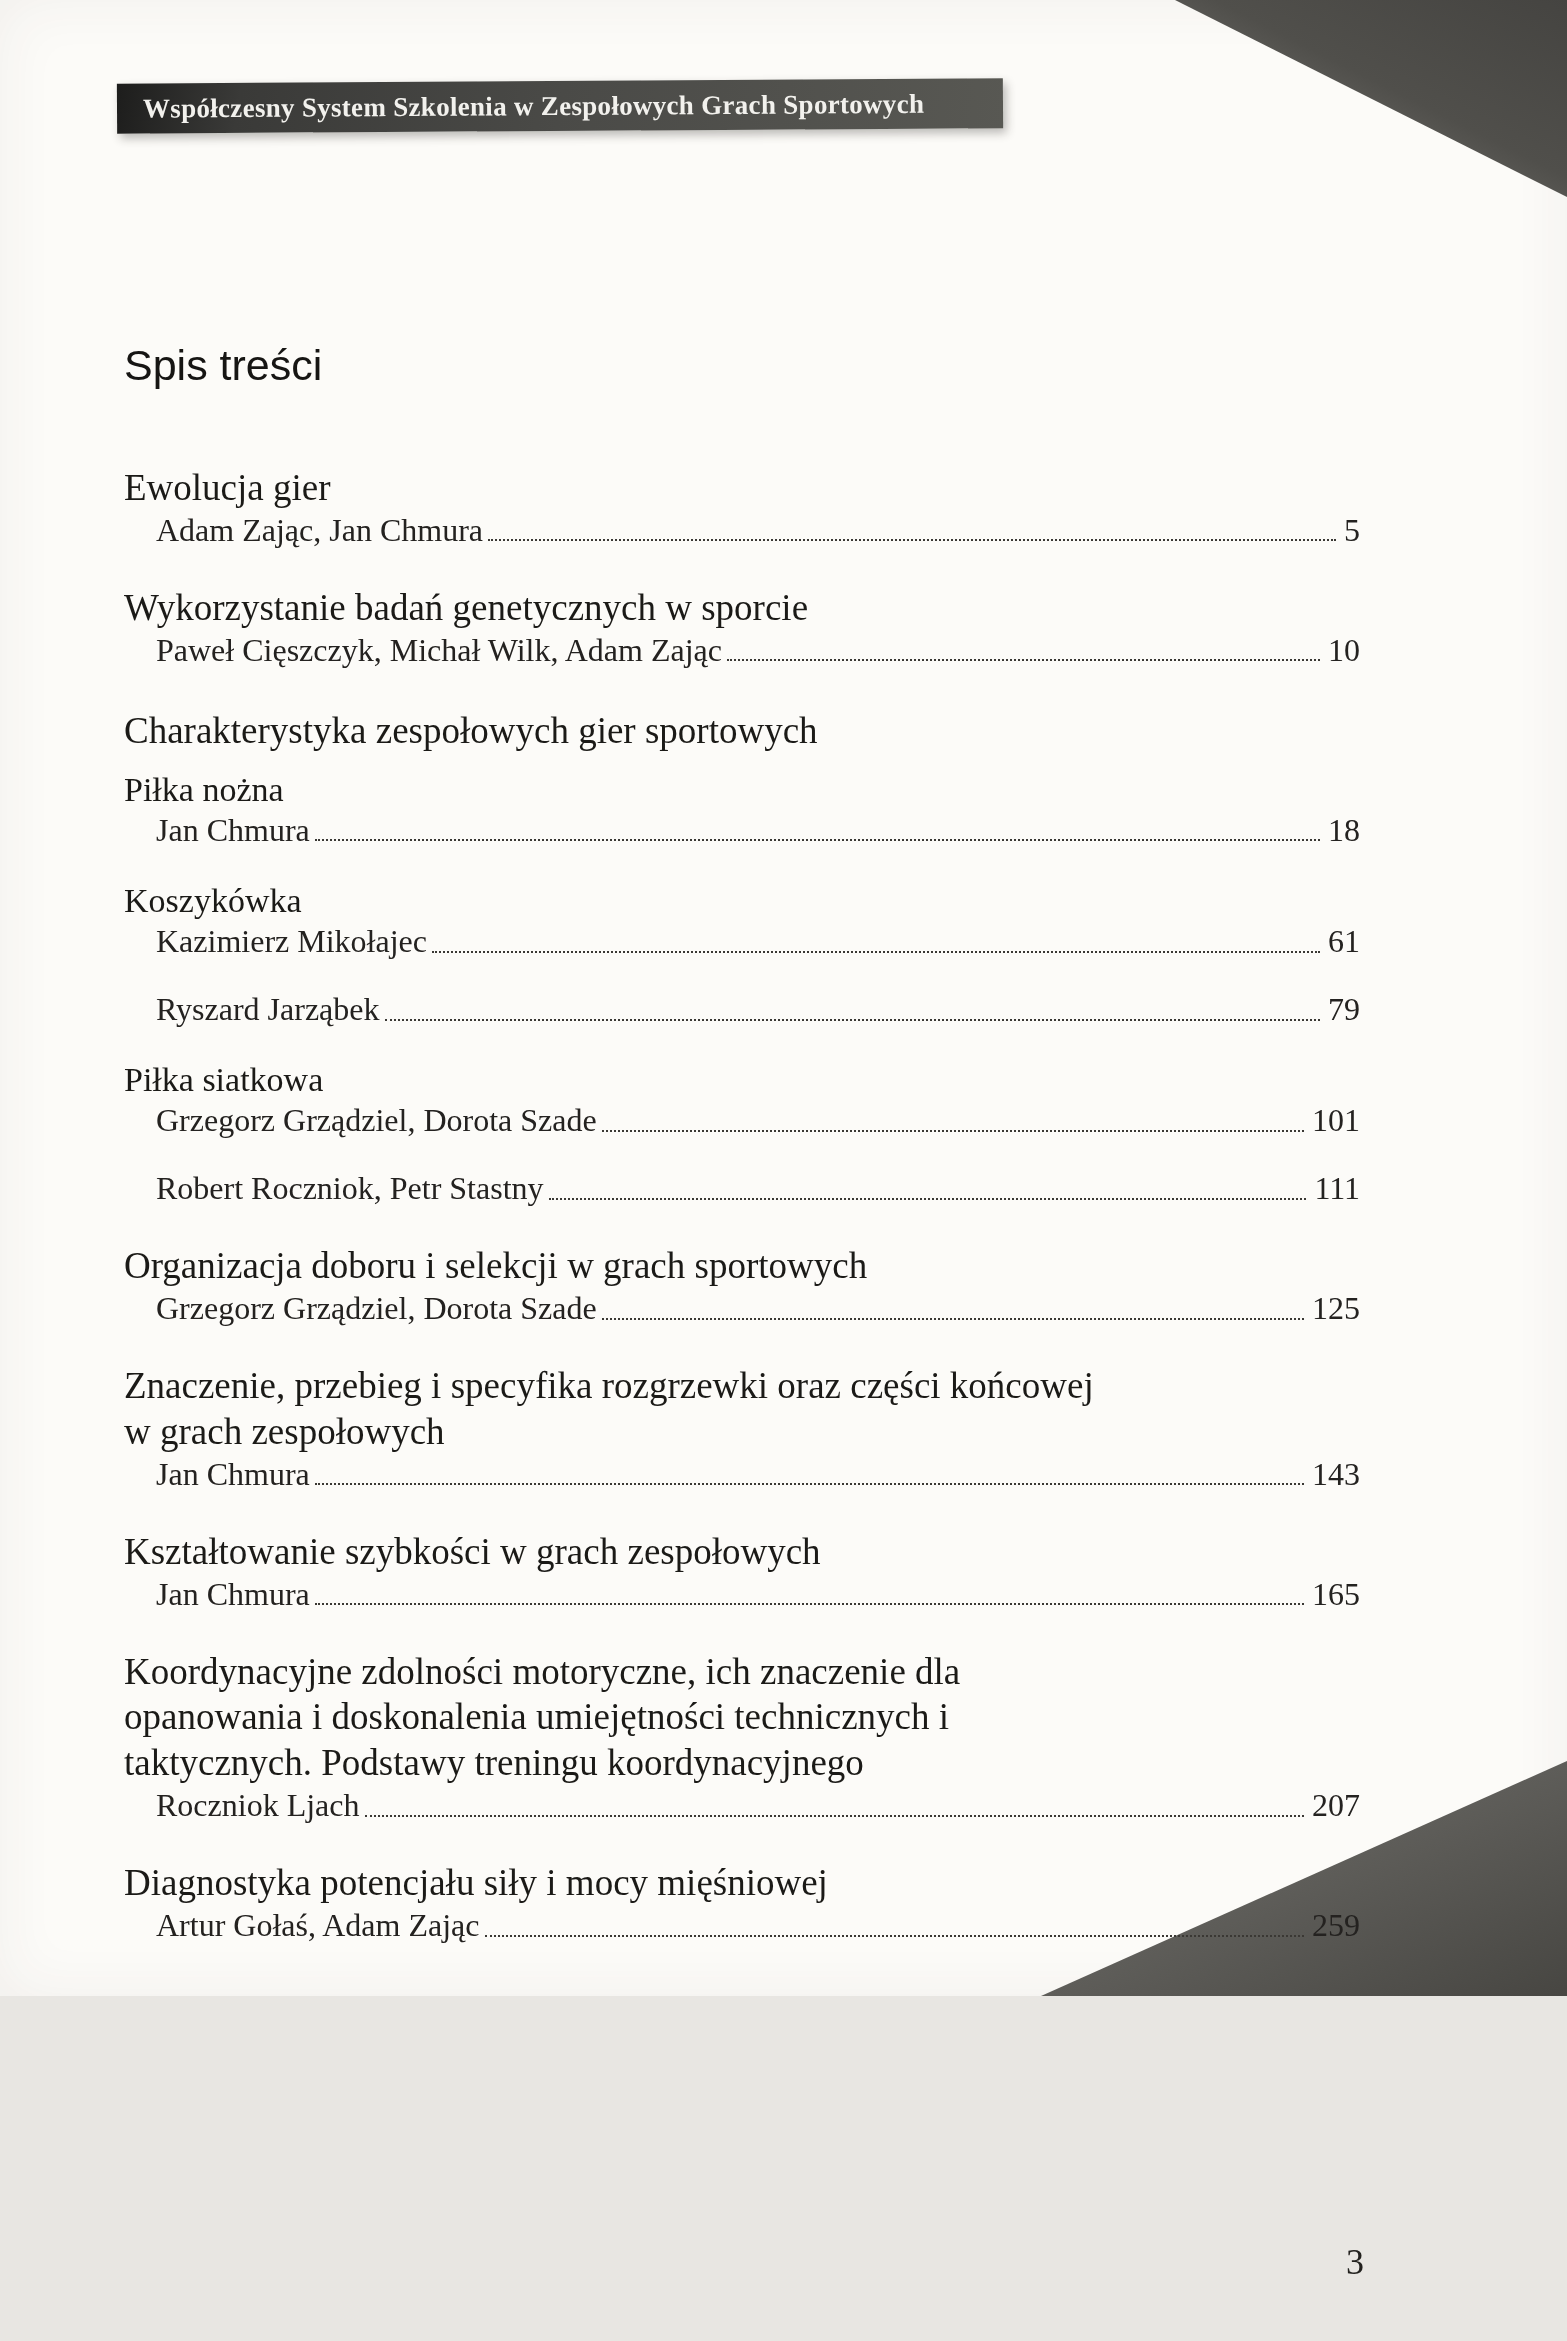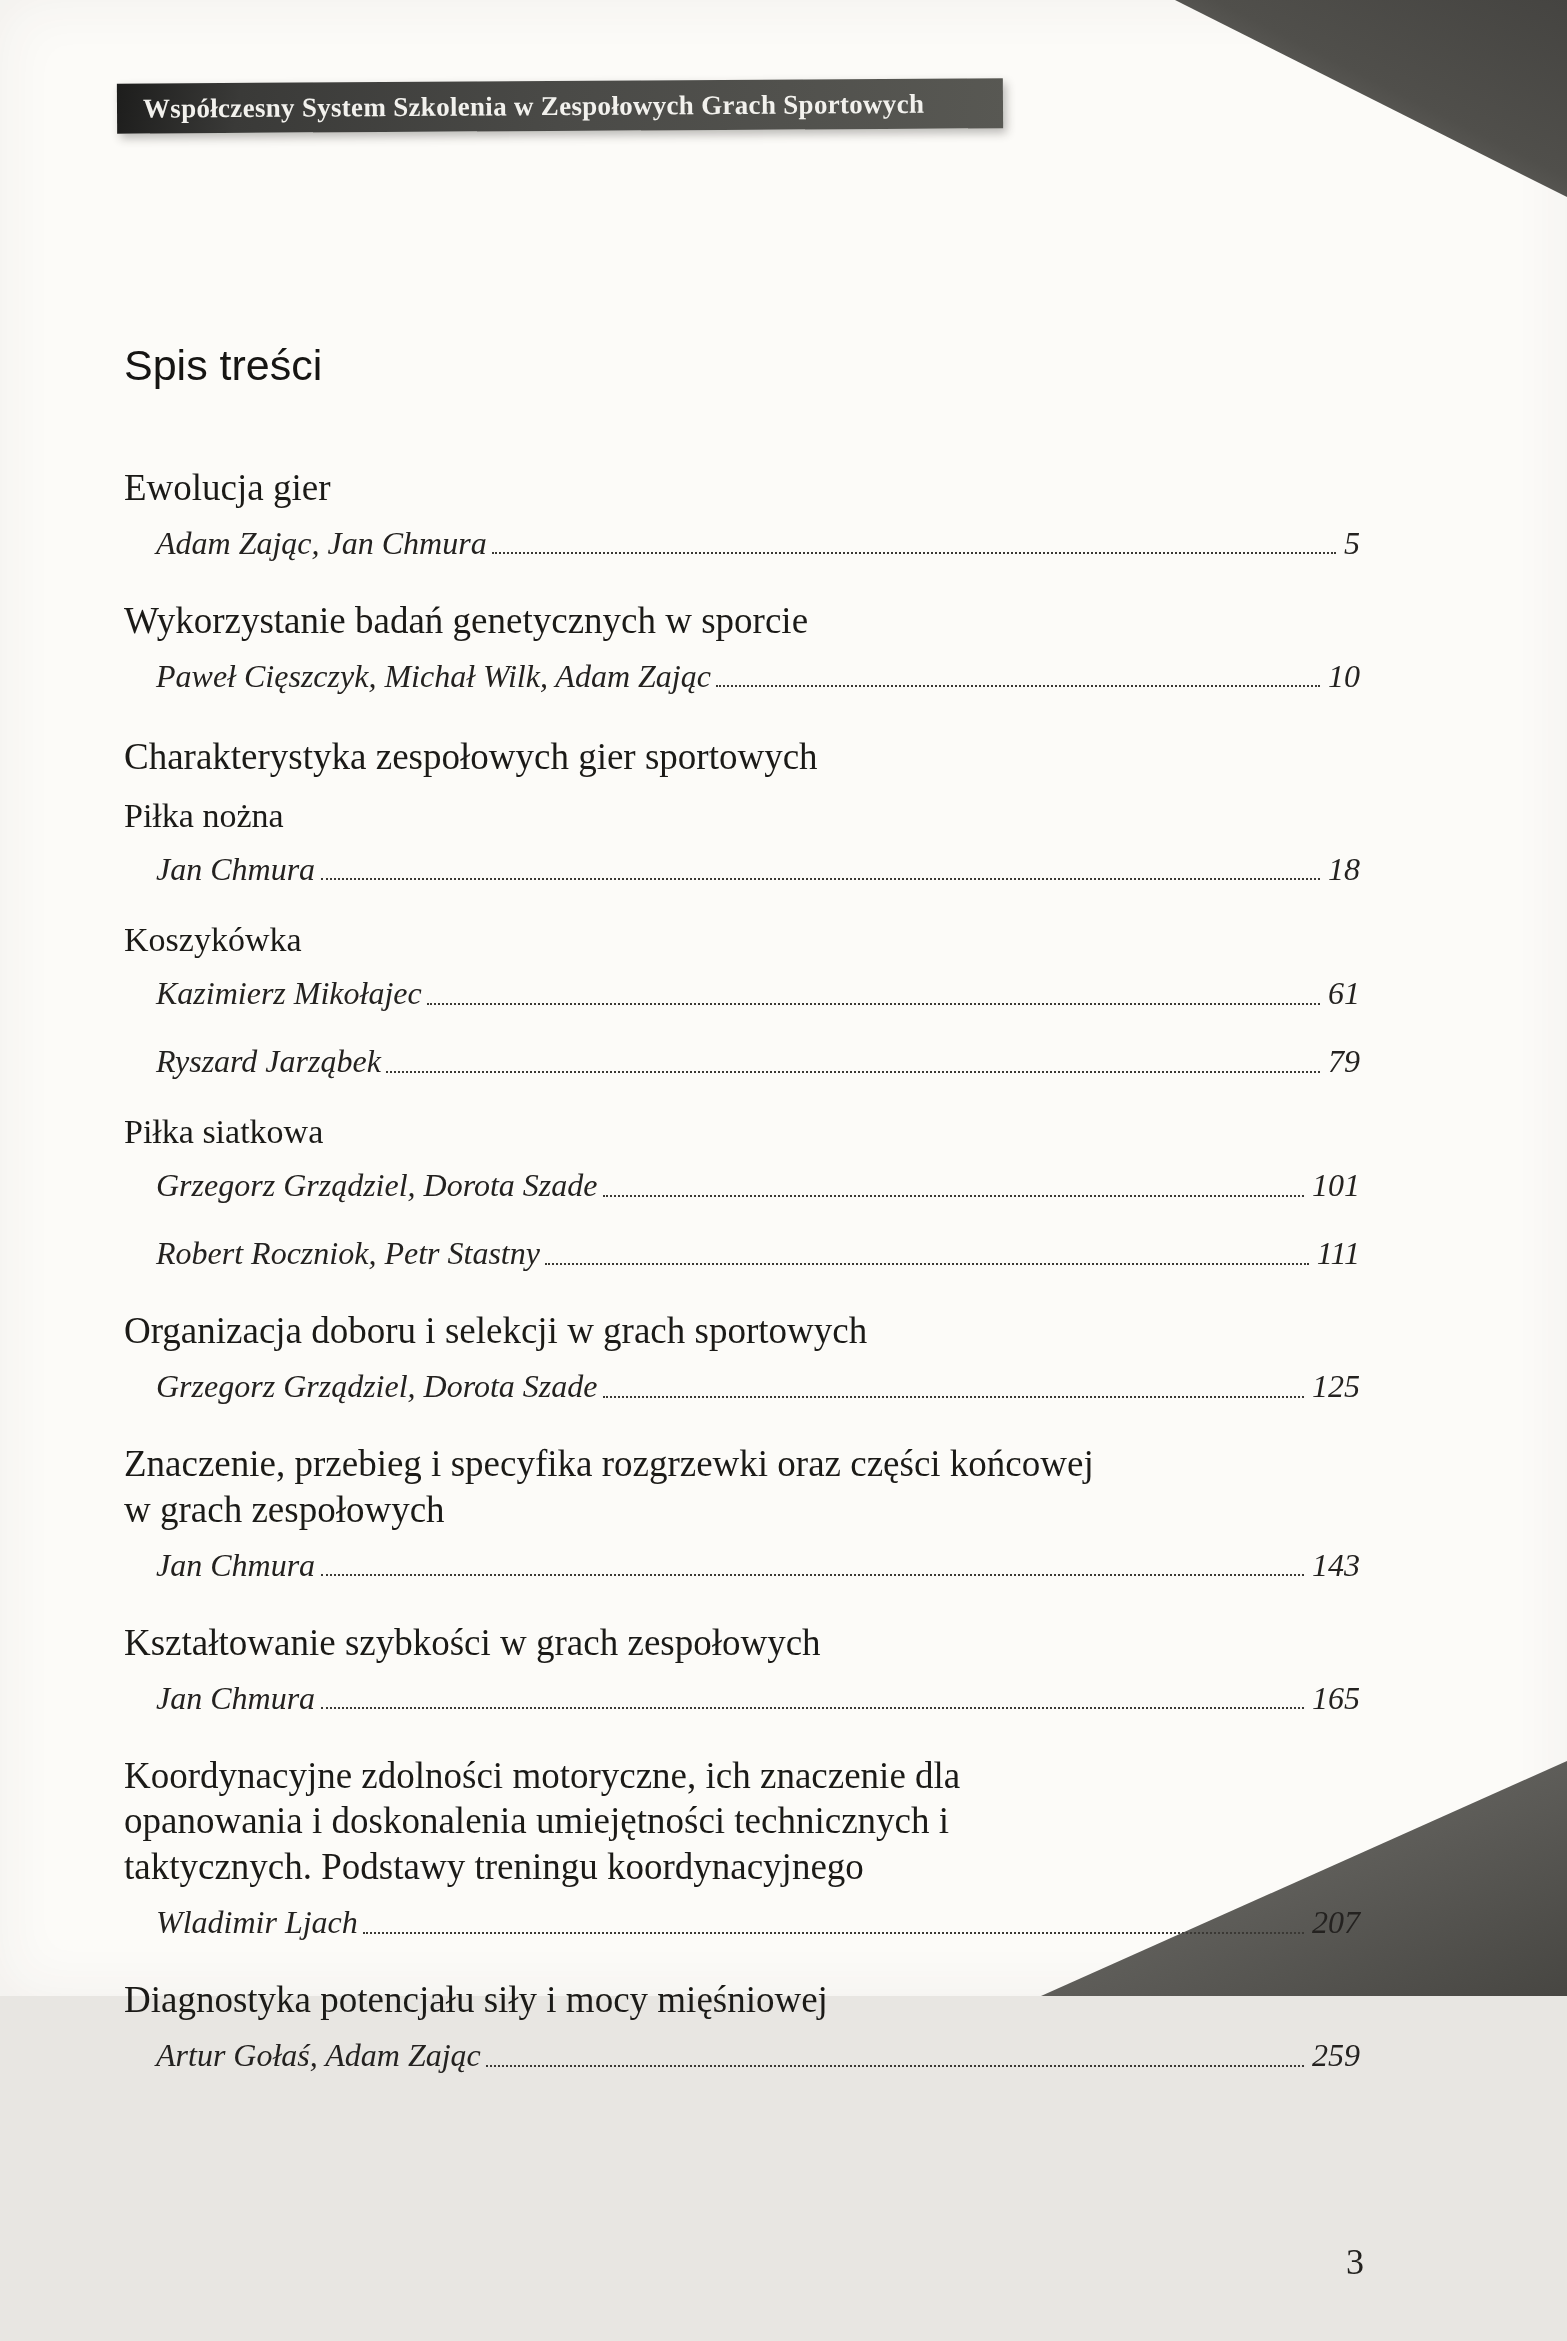--- a/index.html
+++ b/index.html
@@ -98,23 +98,22 @@
     white-space: pre-line;
   }
   .toc-entry.type-sub .toc-title {
     font-size: 34px;
   }
 
   .toc-row {
     display: flex;
     align-items: flex-end;
     margin-left: 32px;
-    margin-top: 14px;
+    margin-top: 1px;
     font-size: 32px;
-    font-style: italic;
     color: #242220;
   }
   .toc-authors { white-space: nowrap; }
   .toc-dots {
     flex: 1;
     min-width: 41px;
     margin: 0 8px 7.4px 5.4px;
     border-bottom: 2.7px dotted #3a3834;
   }
   .toc-page { white-space: nowrap; }
@@ -235,21 +234,21 @@
       <span class="toc-dots"></span>
       <span class="toc-page">165</span>
     </div>
   </div>
 
   <div class="toc-entry type-chapter">
     <div class="toc-title">Koordynacyjne zdolności motoryczne, ich znaczenie dla
 opanowania i doskonalenia umiejętności technicznych i
 taktycznych. Podstawy treningu koordynacyjnego</div>
     <div class="toc-row">
-      <span class="toc-authors">Wladimir Ljach</span>
+      <span class="toc-authors">Roczniok Ljach</span>
       <span class="toc-dots"></span>
       <span class="toc-page">207</span>
     </div>
   </div>
 
   <div class="toc-entry type-chapter">
     <div class="toc-title">Diagnostyka potencjału siły i mocy mięśniowej</div>
     <div class="toc-row">
       <span class="toc-authors">Artur Gołaś, Adam Zając</span>
       <span class="toc-dots"></span>

